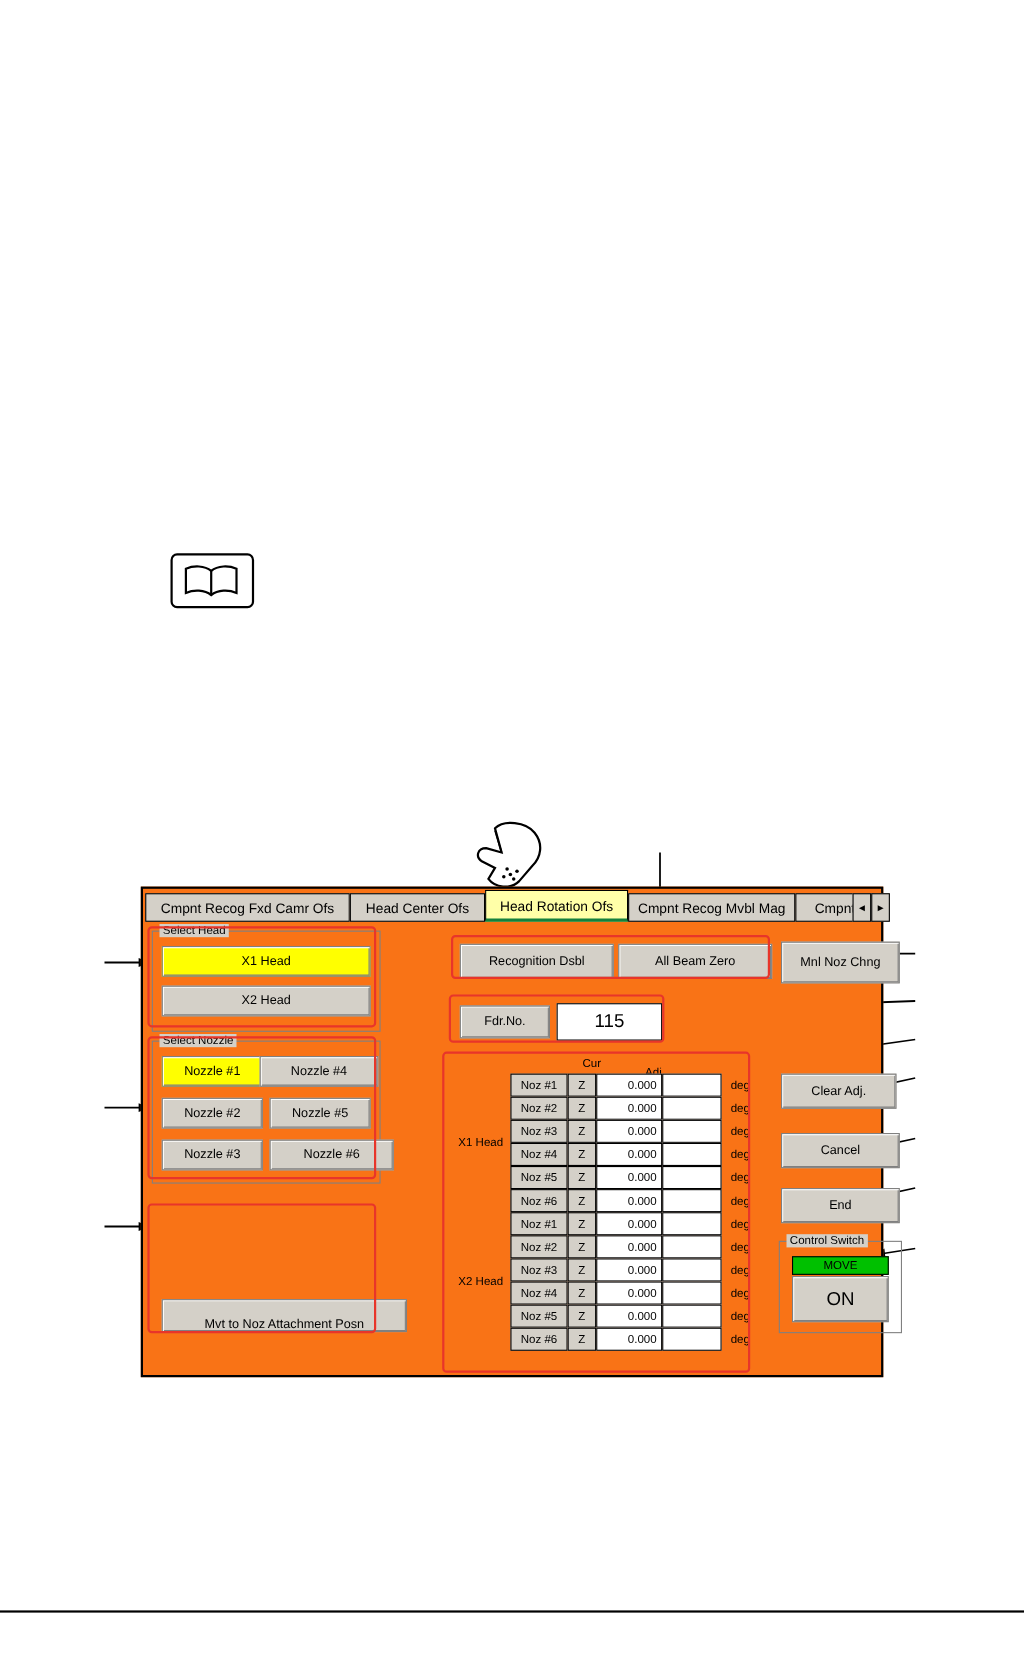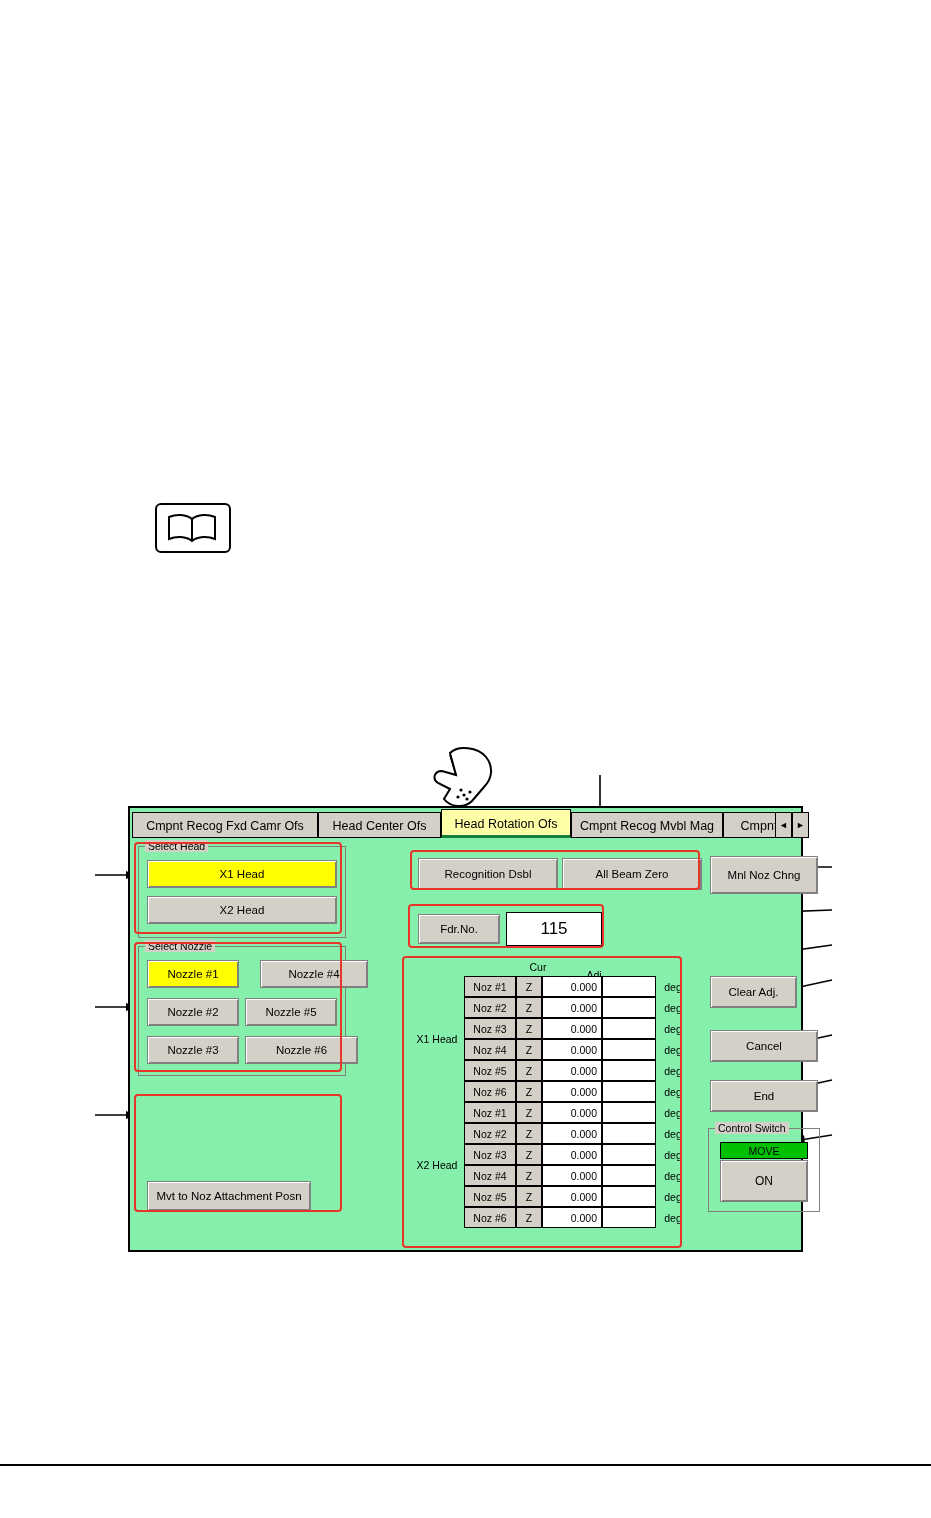--- a/index.html
+++ b/index.html
@@ -11,21 +11,21 @@
   
   .book-icon{
     position:absolute;left:155px;top:503px;width:72px;height:46px;
     border:2px solid #000;border-radius:6px;background:#fff;
   }
   .book-icon svg{position:absolute;left:9px;top:8px;}
 
   
   .dialog{
     position:absolute;left:128px;top:806px;width:675px;height:446px;
-    background:#86efac;border:2px solid #000;box-sizing:border-box;
+    background:#f97316;border:2px solid #000;box-sizing:border-box;
   }
   .tab{
     position:absolute;top:0;height:26px;line-height:26px;
     background:#d4d0c8;border:1px solid #000;box-sizing:border-box;
     font-size:12.5px;color:#000;text-align:center;white-space:nowrap;
     padding:0 6px;
   }
   .tab.active{background:#ffffa8;border-bottom:3px solid #15803d;top:-3px;height:29px;line-height:29px;}
   .tabarrows{position:absolute;right:0;top:0;width:34px;height:26px;display:flex;}
   .tabarrows div{
@@ -72,21 +72,21 @@
 
   
   .ctrlswitch{position:absolute;border:1px solid #808080;box-sizing:border-box;}
   .movebar{
     position:absolute;background:#00c000;border:1px solid #000;color:#000;
     display:flex;align-items:center;justify-content:center;font-size:10.5px;box-sizing:border-box;
   }
   .onbtn{
     position:absolute;background:#d4d0c8;border:1px solid #808080;
     box-shadow:inset 1px 1px 0 #fff, inset -1px -1px 0 #808080;
-    display:flex;align-items:center;justify-content:center;font-size:12px;box-sizing:border-box;
+    display:flex;align-items:center;justify-content:center;font-size:17px;box-sizing:border-box;
   }
 
   
   .arrow{position:absolute;}
   .hand{position:absolute;left:420px;top:745px;width:90px;height:70px;}
 
   .bottomrule{position:absolute;left:0;top:1464px;width:931px;height:1.5px;background:#000;}
 </style>
 </head>
 <body>
@@ -179,37 +179,37 @@
     <div class="btn" style="left:17px;top:88px;width:190px;height:28px;">
       <span>X2 Head</span>
     </div>
 
     <div class="group" style="left:8px;top:138px;width:208px;height:130px;">
       <span class="group-title">Select Nozzle</span>
     </div>
     <div class="btn yellow" style="left:17px;top:152px;width:92px;height:28px;">
       <span>Nozzle #1</span>
     </div>
-    <div class="btn" style="left:130px;top:152px;width:108px;height:28px;">
+    <div class="btn" style="left:106px;top:152px;width:108px;height:28px;">
       <span>Nozzle #4</span>
     </div>
     <div class="btn" style="left:17px;top:190px;width:92px;height:28px;">
       <span>Nozzle #2</span>
     </div>
     <div class="btn" style="left:115px;top:190px;width:92px;height:28px;">
       <span>Nozzle #5</span>
     </div>
     <div class="btn" style="left:17px;top:228px;width:92px;height:28px;">
       <span>Nozzle #3</span>
     </div>
     <div class="btn" style="left:115px;top:228px;width:113px;height:28px;">
       <span>Nozzle #6</span>
     </div>
 
-    <div class="btn" style="left:17px;top:373px;width:164px;height:30px;">
+    <div class="btn" style="left:17px;top:373px;width:223px;height:30px;align-items:flex-end;">
       <span>Mvt to Noz Attachment Posn</span>
     </div>
 
     <div class="btn" style="left:288px;top:50px;width:140px;height:32px;">
       <span>Recognition Dsbl</span>
     </div>
     <div class="btn" style="left:432px;top:50px;width:140px;height:32px;">
       <span>All Beam Zero</span>
     </div>
     <div class="btn" style="left:580px;top:48px;width:108px;height:38px;">
@@ -296,21 +296,21 @@
       <div class="cell cellwhite" style="left:192px;top:228px;width:54px;height:21px;"></div>
       <div class="cell cellplain" style="left:248px;top:228px;width:30px;height:21px;">deg</div>
 
       <div class="cell cellbox" style="left:54px;top:249px;width:52px;height:21px;">Noz #6</div>
       <div class="cell cellbox" style="left:106px;top:249px;width:26px;height:21px;">Z</div>
       <div class="cell cellnum" style="left:132px;top:249px;width:60px;height:21px;">0.000</div>
       <div class="cell cellwhite" style="left:192px;top:249px;width:54px;height:21px;"></div>
       <div class="cell cellplain" style="left:248px;top:249px;width:30px;height:21px;">deg</div>
     </div>
 
-    <div class="btn" style="left:580px;top:168px;width:87px;height:32px;">
+    <div class="btn" style="left:580px;top:168px;width:105px;height:32px;">
       <span>Clear Adj.</span>
     </div>
     <div class="btn" style="left:580px;top:222px;width:108px;height:32px;">
       <span>Cancel</span>
     </div>
     <div class="btn" style="left:580px;top:272px;width:108px;height:32px;">
       <span>End</span>
     </div>
 
     <div class="ctrlswitch" style="left:578px;top:320px;width:112px;height:84px;">

